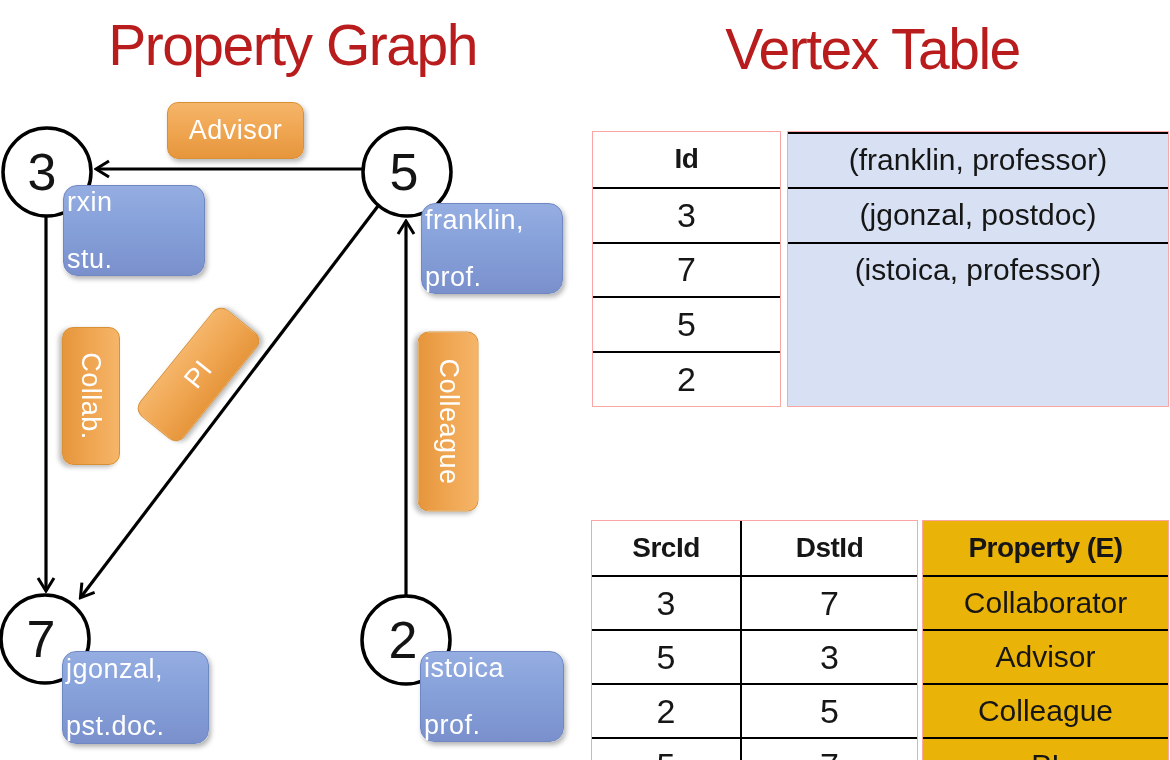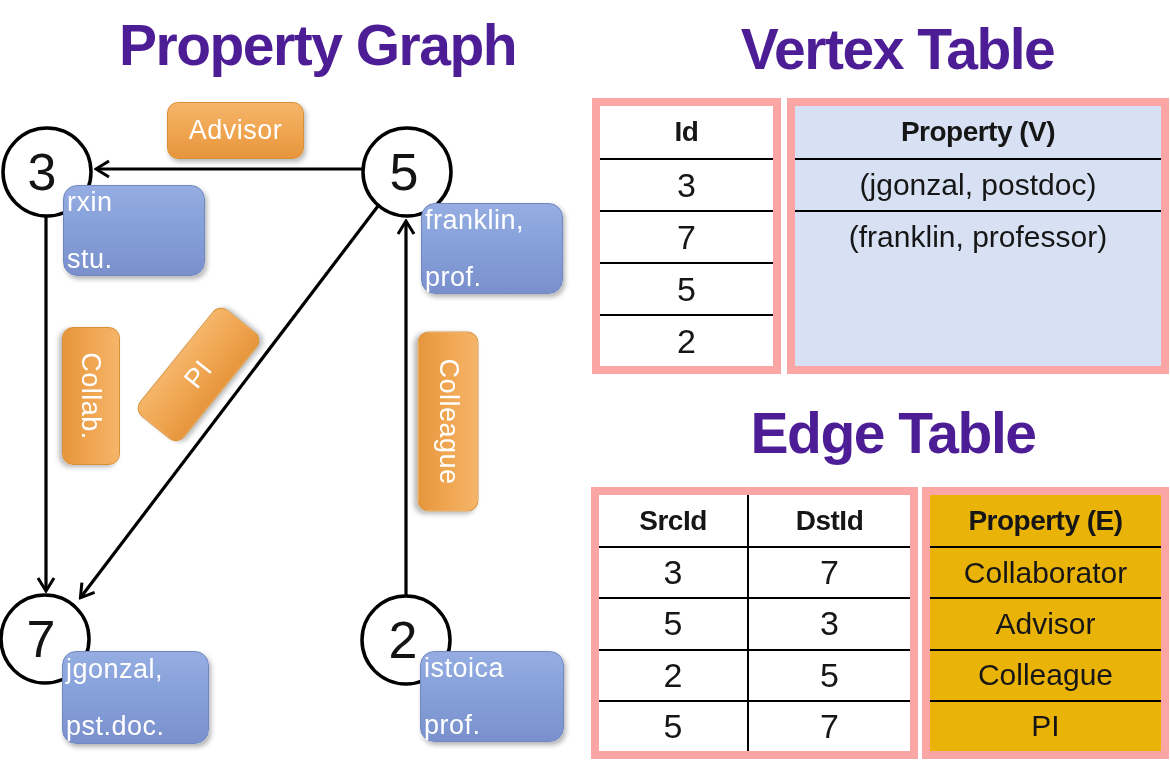--- a/index.html
+++ b/index.html
@@ -1,44 +1,44 @@
 <!DOCTYPE html>
 <html><head>
 <meta charset="utf-8">
 <style>
   html,body{margin:0;padding:0;background:#fff;}
   body{width:1170px;height:760px;position:relative;overflow:hidden;
        font-family:"Liberation Sans",sans-serif;color:#111;}
   .abs{position:absolute;box-sizing:border-box;}
 
   
-  .title{position:absolute;text-align:center;font-size:57px;font-weight:700;
-         letter-spacing:-1.5px;color:#4c1d95;white-space:nowrap;padding-left:25px;}
+  .title{position:absolute;text-align:center;font-size:57px;font-weight:400;
+         letter-spacing:-1.5px;color:#b91c1c;white-space:nowrap;}
 
   
   #graph-svg{position:absolute;left:0;top:0;}
   .vnum{position:absolute;width:60px;height:60px;text-align:center;
         line-height:60px;font-size:52px;color:#141414;}
   .obox{position:absolute;display:flex;align-items:center;justify-content:center;
         background:linear-gradient(180deg,#F5B569 0%,#EFA44F 55%,#E6963C 100%);
         border:1px solid #D98F33;border-radius:11px;
         box-shadow:2px 3px 5px rgba(0,0,0,0.28);
         color:#fff;font-size:27px;letter-spacing:0.5px;}
   .rot90{transform:rotate(90deg);}
   .rotpi{transform:rotate(-51deg);}
   .bbox{position:absolute;display:flex;flex-direction:column;justify-content:center;
         background:linear-gradient(180deg,#95ADE1 0%,#86A1DA 45%,#7A90CC 100%);
         border:1px solid #6F87C2;border-radius:14px;
         box-shadow:2px 3px 5px rgba(0,0,0,0.30);
         color:#fff;font-size:27px;line-height:57px;padding-left:3px;
         white-space:pre-line;letter-spacing:0.5px;}
 
   
-  .tbl{position:absolute;border:8px solid #fca5a5;box-sizing:border-box;
-       display:grid;grid-template-rows:repeat(5,1fr);background:#fff;}
+  .tbl{position:absolute;border:1px solid #fca5a5;box-sizing:border-box;
+       display:grid;grid-template-rows:repeat(5,1fr);background:#fff;margin-top:33px;}
   .tbl .cell{display:flex;align-items:center;justify-content:center;
              border-top:2px solid #000;font-size:30px;color:#161616;}
   .tbl .cell.first{border-top:none;}
   .tbl .cell.head{font-weight:bold;font-size:28px;letter-spacing:-0.5px;}
   .tbl .cell.num{font-size:34px;}
   #vt-prop{background:#D7E1F3;}
   #et-prop{background:#eab308;}
   #et-srcdst{grid-template-columns:150px 1fr;grid-auto-flow:row;}
   #et-srcdst .cell.lcol{border-right:2px solid #000;}
 </style>
@@ -88,26 +88,25 @@
 
   <div class="tbl" id="vt-id" style="left:592px;top:98px;width:189px;height:276px;">
     <div class="cell head first">Id</div>
     <div class="cell num">3</div>
     <div class="cell num">7</div>
     <div class="cell num">5</div>
     <div class="cell num">2</div>
   </div>
 
   <div class="tbl" id="vt-prop" style="left:787px;top:98px;width:382px;height:276px;">
-    <div class="cell head first">Property (V)</div>
+    <div class="cell">(franklin, professor)</div>
     <div class="cell">(jgonzal, postdoc)</div>
-    <div class="cell">(franklin, professor)</div>
+    <div class="cell">(istoica, professor)</div>
   </div>
 
-  <div class="title" style="left:585px;top:400px;width:566px;">Edge Table</div>
 
   <div class="tbl" id="et-srcdst" style="left:591px;top:487px;width:327px;height:272px;">
     <div class="cell head first lcol">SrcId</div>
     <div class="cell head first">DstId</div>
     <div class="cell num lcol">3</div>
     <div class="cell num">7</div>
     <div class="cell num lcol">5</div>
     <div class="cell num">3</div>
     <div class="cell num lcol">2</div>
     <div class="cell num">5</div>

